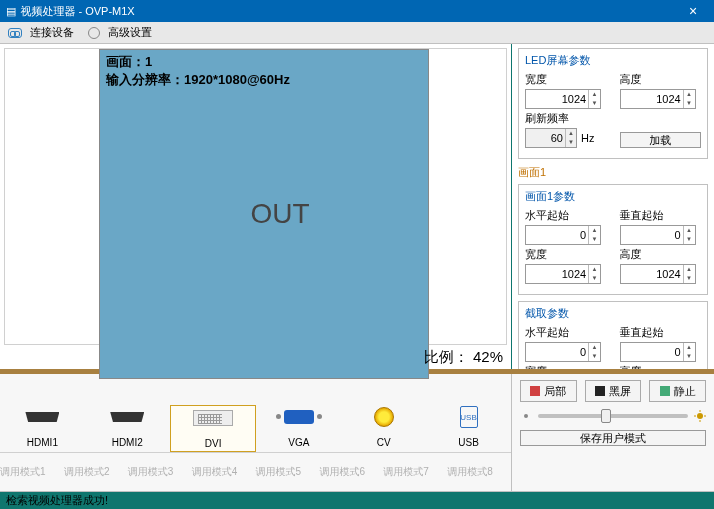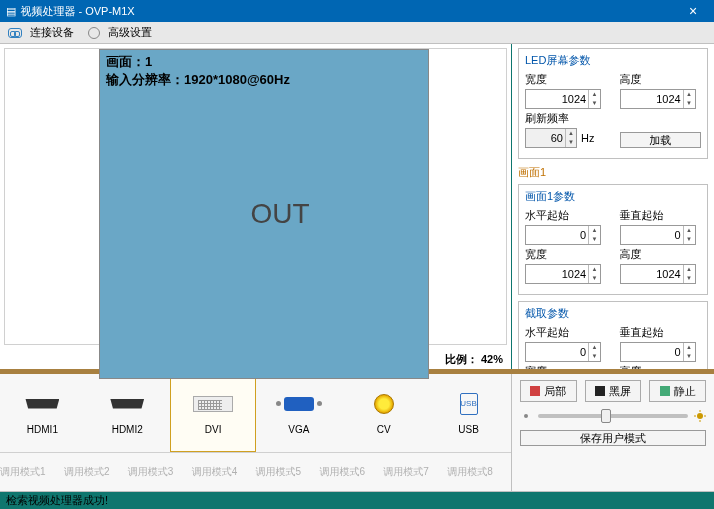--- a/index.html
+++ b/index.html
@@ -13,40 +13,40 @@
 .tb-conn { border: 1px solid #3080c0; border-radius: 3px; position: relative; }
 .tb-conn::before, .tb-conn::after { content:""; position:absolute; width:4px; height:4px; border:1px solid #3080c0; border-radius:2px; top:2px; }
 .tb-conn::before { left:1px; } .tb-conn::after { right:1px; }
 .tb-gear { width:12px; height:12px; border:1px solid #888; border-radius:50%; position:relative; }
 .main { display: flex; height: calc(100% - 22px - 22px - 122px - 18px); background: #fff; }
 .canvas-wrap { flex: 1; position: relative; border-right: 1px solid #0f766e; padding-left: 48px; }
 .canvas-area { position: absolute; inset: 4px 4px 24px 4px; background: #fff; border: 1px solid #d0d0d0; }
 .out-box { position: absolute; left: 94px; top: 0; width: 330px; height: 330px; background: #6aa7c6; border: 1px solid #888; }
 .out-label { position: absolute; top: 50%; left: 50%; transform: translate(-50%,-50%); font-size: 28px; color: #444; margin-left: 16px; }
 .ob-text { position: absolute; top: 3px; left: 6px; font-size: 13px; font-weight: bold; color: #000; line-height: 1.35; }
-.ratio-row { position: absolute; bottom: 2px; right: 8px; font-size: 11px; font-weight: bold; }
+.ratio-row { position: absolute; bottom: 2px; right: 8px; font-size: 15px; }
 .panel { width: 202px; padding: 4px 6px; overflow-y: auto; font-size: 11px; }
 .group { border: 1px solid #c0c0c0; padding: 4px 6px 8px; margin-bottom: 6px; }
 .group-title { color: #0055aa; font-size: 11px; margin-bottom: 4px; }
 .tab-hdr { color: #c07000; font-size: 11px; margin: 2px 0 4px; }
 .row2 { display: flex; gap: 13px; margin-bottom: 2px; }
 .col { flex: 1; }
 .col label { display: block; font-size: 11px; margin-bottom: 2px; }
 .spin { display: flex; align-items: center; border: 1px solid #999; height: 20px; background: #fff; width: 76px; }
 .spin.dis { background: #f0f0f0; color: #888; }
 .spin input { border: none; width: 100%; text-align: right; padding-right: 2px; font-size: 11px; outline: none; background: transparent; }
 .spin .arrows { width: 14px; display: flex; flex-direction: column; font-size: 6px; line-height: 8px; text-align: center; color: #555; border-left: 1px solid #bbb; }
 .spin .arrows span { height: 9px; cursor: pointer; }
 .hz-row { display: flex; align-items: center; gap: 4px; }
 .btn { border: 1px solid #999; background: #f4f4f4; height: 16px; padding: 0 14px; cursor: pointer; font-size: 11px; }
 .btn.wide { width: 100%; }
 .bottom { height: 122px; border-top: 5px solid #a88040; display: flex; background: #f7f7f7; }
 .ports-col { flex: 1; display: flex; flex-direction: column; border-right: 1px solid #c0c0c0; }
 .ports { display: flex; height: 78px; }
-.port { flex: 1; display: flex; flex-direction: column; align-items: center; justify-content: center; gap: 8px; cursor: pointer; font-size: 10px; }
+.port { flex: 1; display: flex; flex-direction: column; align-items: center; gap: 8px; cursor: pointer; font-size: 10px; margin-top: 31px; }
 .port.sel { border: 1px solid #d0a020; background: #fffdf4; }
 .port .pic { width: 40px; height: 24px; display: flex; align-items: center; justify-content: center; }
 .hdmi-ic { width: 34px; height: 10px; background: #333; clip-path: polygon(0 0,100% 0,92% 100%,8% 100%); }
 .dvi-ic { width: 40px; height: 16px; border: 1px solid #aaa; background: #eee; position: relative; }
 .dvi-ic::before { content:""; position:absolute; left:4px; top:3px; width:24px; height:10px; background: repeating-linear-gradient(90deg,#999 0 1px,transparent 1px 3px), repeating-linear-gradient(0deg,#999 0 1px,transparent 1px 3px); }
 .vga-ic { width: 30px; height: 14px; background: #2060c0; border-radius: 3px; position: relative; }
 .vga-ic::before, .vga-ic::after { content:""; position:absolute; width:5px; height:5px; background:#888; border-radius:50%; top:4px; }
 .vga-ic::before { left:-8px; } .vga-ic::after { right:-8px; }
 .cv-ic { width: 20px; height: 20px; border-radius: 50%; background: radial-gradient(circle,#ffeb3b 40%,#e6a800 70%); border:1px solid #aa7700; }
 .usb-ic { width: 18px; height: 22px; border:1px solid #3070c0; border-radius:2px; display:flex; align-items:center; justify-content:center; color:#3070c0; font-size:8px; }

